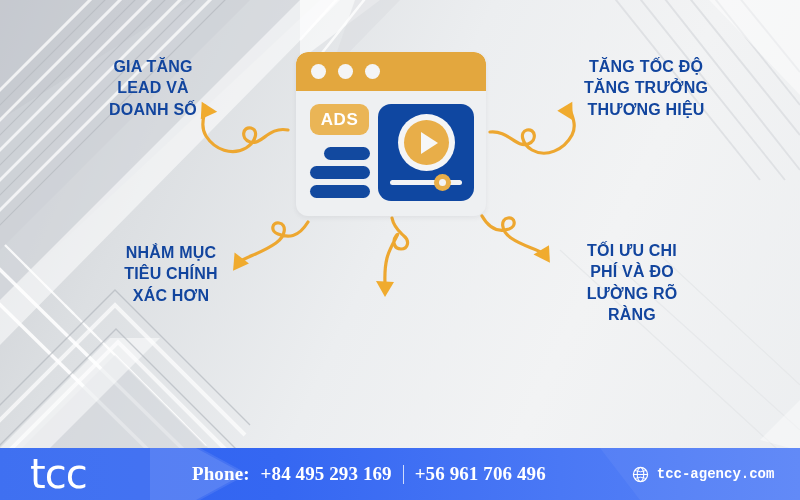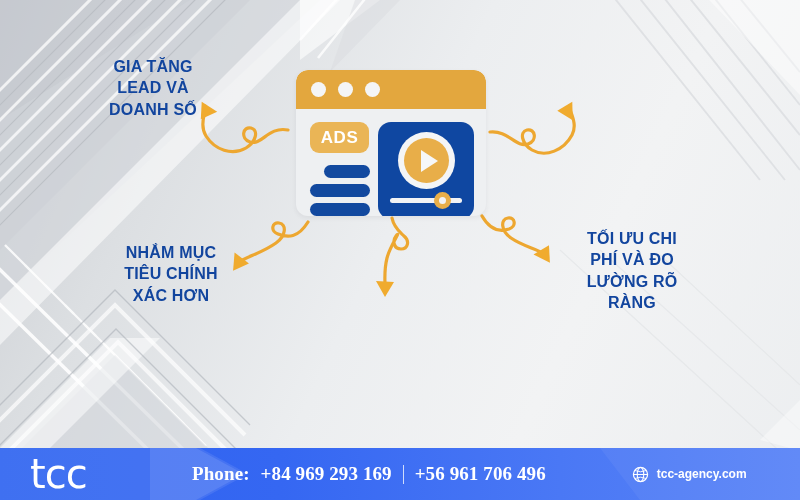--- a/index.html
+++ b/index.html
@@ -46,33 +46,32 @@
     font-family:"Liberation Serif", serif;
     font-weight:bold; font-size:19px; color:#ffffff;
     letter-spacing:.1px;
     text-align:right;
   }
   .phone-div { width:1px; height:19px; background:#cfdcfb; display:inline-block; }
   .web-block {
     position:relative; z-index:2;
     display:flex; align-items:center; gap:8px;
     margin-left:86px;
-    font-family:Liberation Sans, sans-serif;
-    font-weight:bold; font-size:12px; color:#ffffff;
+    font-family:Liberation Mono, monospace;
+    font-weight:bold; font-size:14px; color:#ffffff;
   }
   .globe { width:17px; height:17px; display:block; }
 
   
   .illus { position:absolute; left:296px; top:52px; width:190px; height:164px; }
   .browser {
     position:absolute; inset:0;
     background:#eef0f2; border-radius:12px;
     box-shadow:0 2px 5px rgba(60,60,70,.07);
     overflow:hidden;
-    margin-top:18px;
   }
   .titlebar {
     position:absolute; left:0; top:0; width:190px; height:39px;
     background:#e3a73e; border-radius:12px 12px 0 0;
     display:flex; align-items:center; gap:12px; padding-left:15px;
   }
   .dot { width:15px; height:15px; border-radius:50%; background:#f4f5f6; }
   .ads-badge {
     position:absolute; left:14px; top:52px;
     width:59px; height:31px; border-radius:9px;
@@ -127,21 +126,21 @@
     font-size:16px;
     line-height:1.33;
     letter-spacing:.2px;
     text-align:center;
     white-space:pre-line;
   }
   .lbl-tl { left:78px;  top:56px;  width:150px; }
   .lbl-tr { left:560px; top:56px;  width:172px; }
   .lbl-bl { left:96px;  top:242px; width:150px; }
   .lbl-bc { left:308px; top:298px; width:154px; }
-  .lbl-br { left:552px; top:228px; width:160px; }
+  .lbl-br { left:552px; top:240px; width:160px; }
 
   .arrows { position:absolute; inset:0; pointer-events:none; }
 </style>
 </head>
 <body>
 
 <div id="stage">
 
   <div class="bg-base"></div>
   <svg class="bg-svg" width="800" height="500" viewBox="0 0 800 500">
@@ -281,20 +280,23 @@
         <div class="knob">
           <span class="knob-in"></span>
         </div>
       </div>
     </div>
   </div>
 
   <div class="label lbl-tl">GIA TĂNG
 LEAD VÀ
 DOANH SỐ</div>
+  <div class="label lbl-tr">TĂNG TỐC ĐỘ
+TĂNG TRƯỞNG
+THƯƠNG HIỆU</div>
   <div class="label lbl-bl">NHẮM MỤC
 TIÊU CHÍNH
 XÁC HƠN</div>
   <div class="label lbl-br">TỐI ƯU CHI
 PHÍ VÀ ĐO
 LƯỜNG RÕ
 RÀNG</div>
 
   <div class="footer">
     <svg class="footer-chevrons" width="800" height="52" viewBox="0 0 800 52">
@@ -302,21 +304,21 @@
       <polygon points="150,0 196,0 244,26 196,52 150,52" fill="#ffffff" opacity="0.10"></polygon>
       <polygon points="600,0 800,0 800,52 640,52" fill="#ffffff" opacity="0.05"></polygon>
     </svg>
 
     <div class="logo-wrap">
       <span class="logo-text">tcc</span>
     </div>
 
     <div class="phone-block">
       <span>Phone:</span>
-      <span>+84 969 293 169</span>
+      <span>+84 495 293 169</span>
       <span class="phone-div"></span>
       <span>+56 961 706 496</span>
     </div>
 
     <div class="web-block">
       <svg class="globe" viewBox="0 0 24 24">
         <circle cx="12" cy="12" r="10" fill="none" stroke="#ffffff" stroke-width="1.7"></circle>
         <ellipse cx="12" cy="12" rx="4.6" ry="10" fill="none" stroke="#ffffff" stroke-width="1.5"></ellipse>
         <line x1="2" y1="12" x2="22" y2="12" stroke="#ffffff" stroke-width="1.5"></line>
         <path d="M4.2 6.4 Q12 10 19.8 6.4" fill="none" stroke="#ffffff" stroke-width="1.3"></path>

